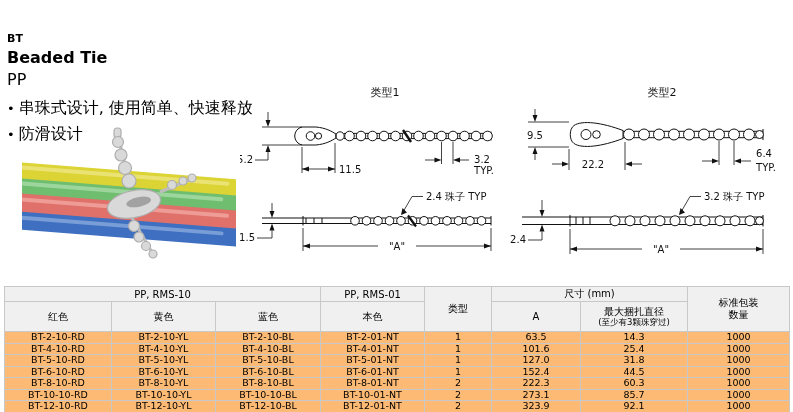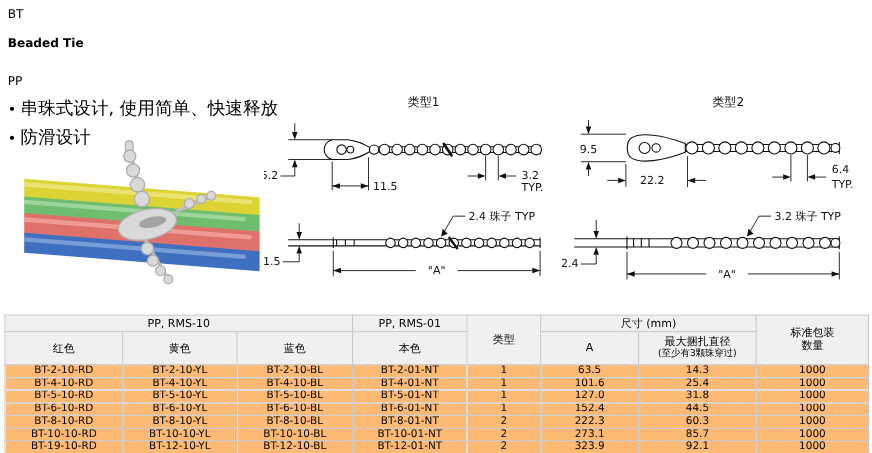--- a/index.html
+++ b/index.html
@@ -3,24 +3,24 @@
 <meta charset="utf-8">
 <style>
   html,body{margin:0;padding:0;}
   body{
     width:793px;height:412px;position:relative;overflow:hidden;
     background:#ffffff;color:#000;
     font-family:"DejaVu Sans","Liberation Sans",sans-serif;
   }
   
   .hdr{position:absolute;left:7px;top:6px;width:250px;}
-  .code{font-size:11px;font-weight:normal;line-height:1.25;}
+  .code{font-size:11px;font-weight:bold;line-height:1.25;margin-top:26px;}
   .title-zh{font-size:21px;font-weight:bold;line-height:1.15;margin:1px 0 0 0;letter-spacing:1px;}
-  .title-en{font-size:11px;font-weight:bold;line-height:1.2;margin-top:13px;}
-  .material{font-size:11px;line-height:1.2;margin-top:21px;}
+  .title-en{font-size:16px;font-weight:bold;line-height:1.2;margin-top:2px;}
+  .material{font-size:16px;line-height:1.2;margin-top:3px;}
   ul.features{list-style:none;margin:6px 0 0 0;padding:0;font-size:16px;}
   ul.features li{line-height:1.6;}
   ul.features li::before{content:"\2022";margin-right:4px;font-size:13px;}
   
   .photo{position:absolute;left:22px;top:126px;}
   .diagrams{position:absolute;left:240px;top:80px;}
   text{font-family:"DejaVu Sans","Liberation Sans",sans-serif;}
   .dimtxt{font-size:10px;fill:#111;}
   .lbltxt{font-size:11px;fill:#111;}
   .ln{stroke:#111;stroke-width:1;fill:none;}
@@ -365,21 +365,21 @@
         <td>BT-10-10-RD</td>
         <td>BT-10-10-YL</td>
         <td>BT-10-10-BL</td>
         <td>BT-10-01-NT</td>
         <td>2</td>
         <td>273.1</td>
         <td>85.7</td>
         <td>1000</td>
       </tr>
       <tr>
-        <td>BT-19-10-RD</td>
+        <td>BT-12-10-RD</td>
         <td>BT-12-10-YL</td>
         <td>BT-12-10-BL</td>
         <td>BT-12-01-NT</td>
         <td>2</td>
         <td>323.9</td>
         <td>92.1</td>
         <td>1000</td>
       </tr>
     </tbody>
 </table>

